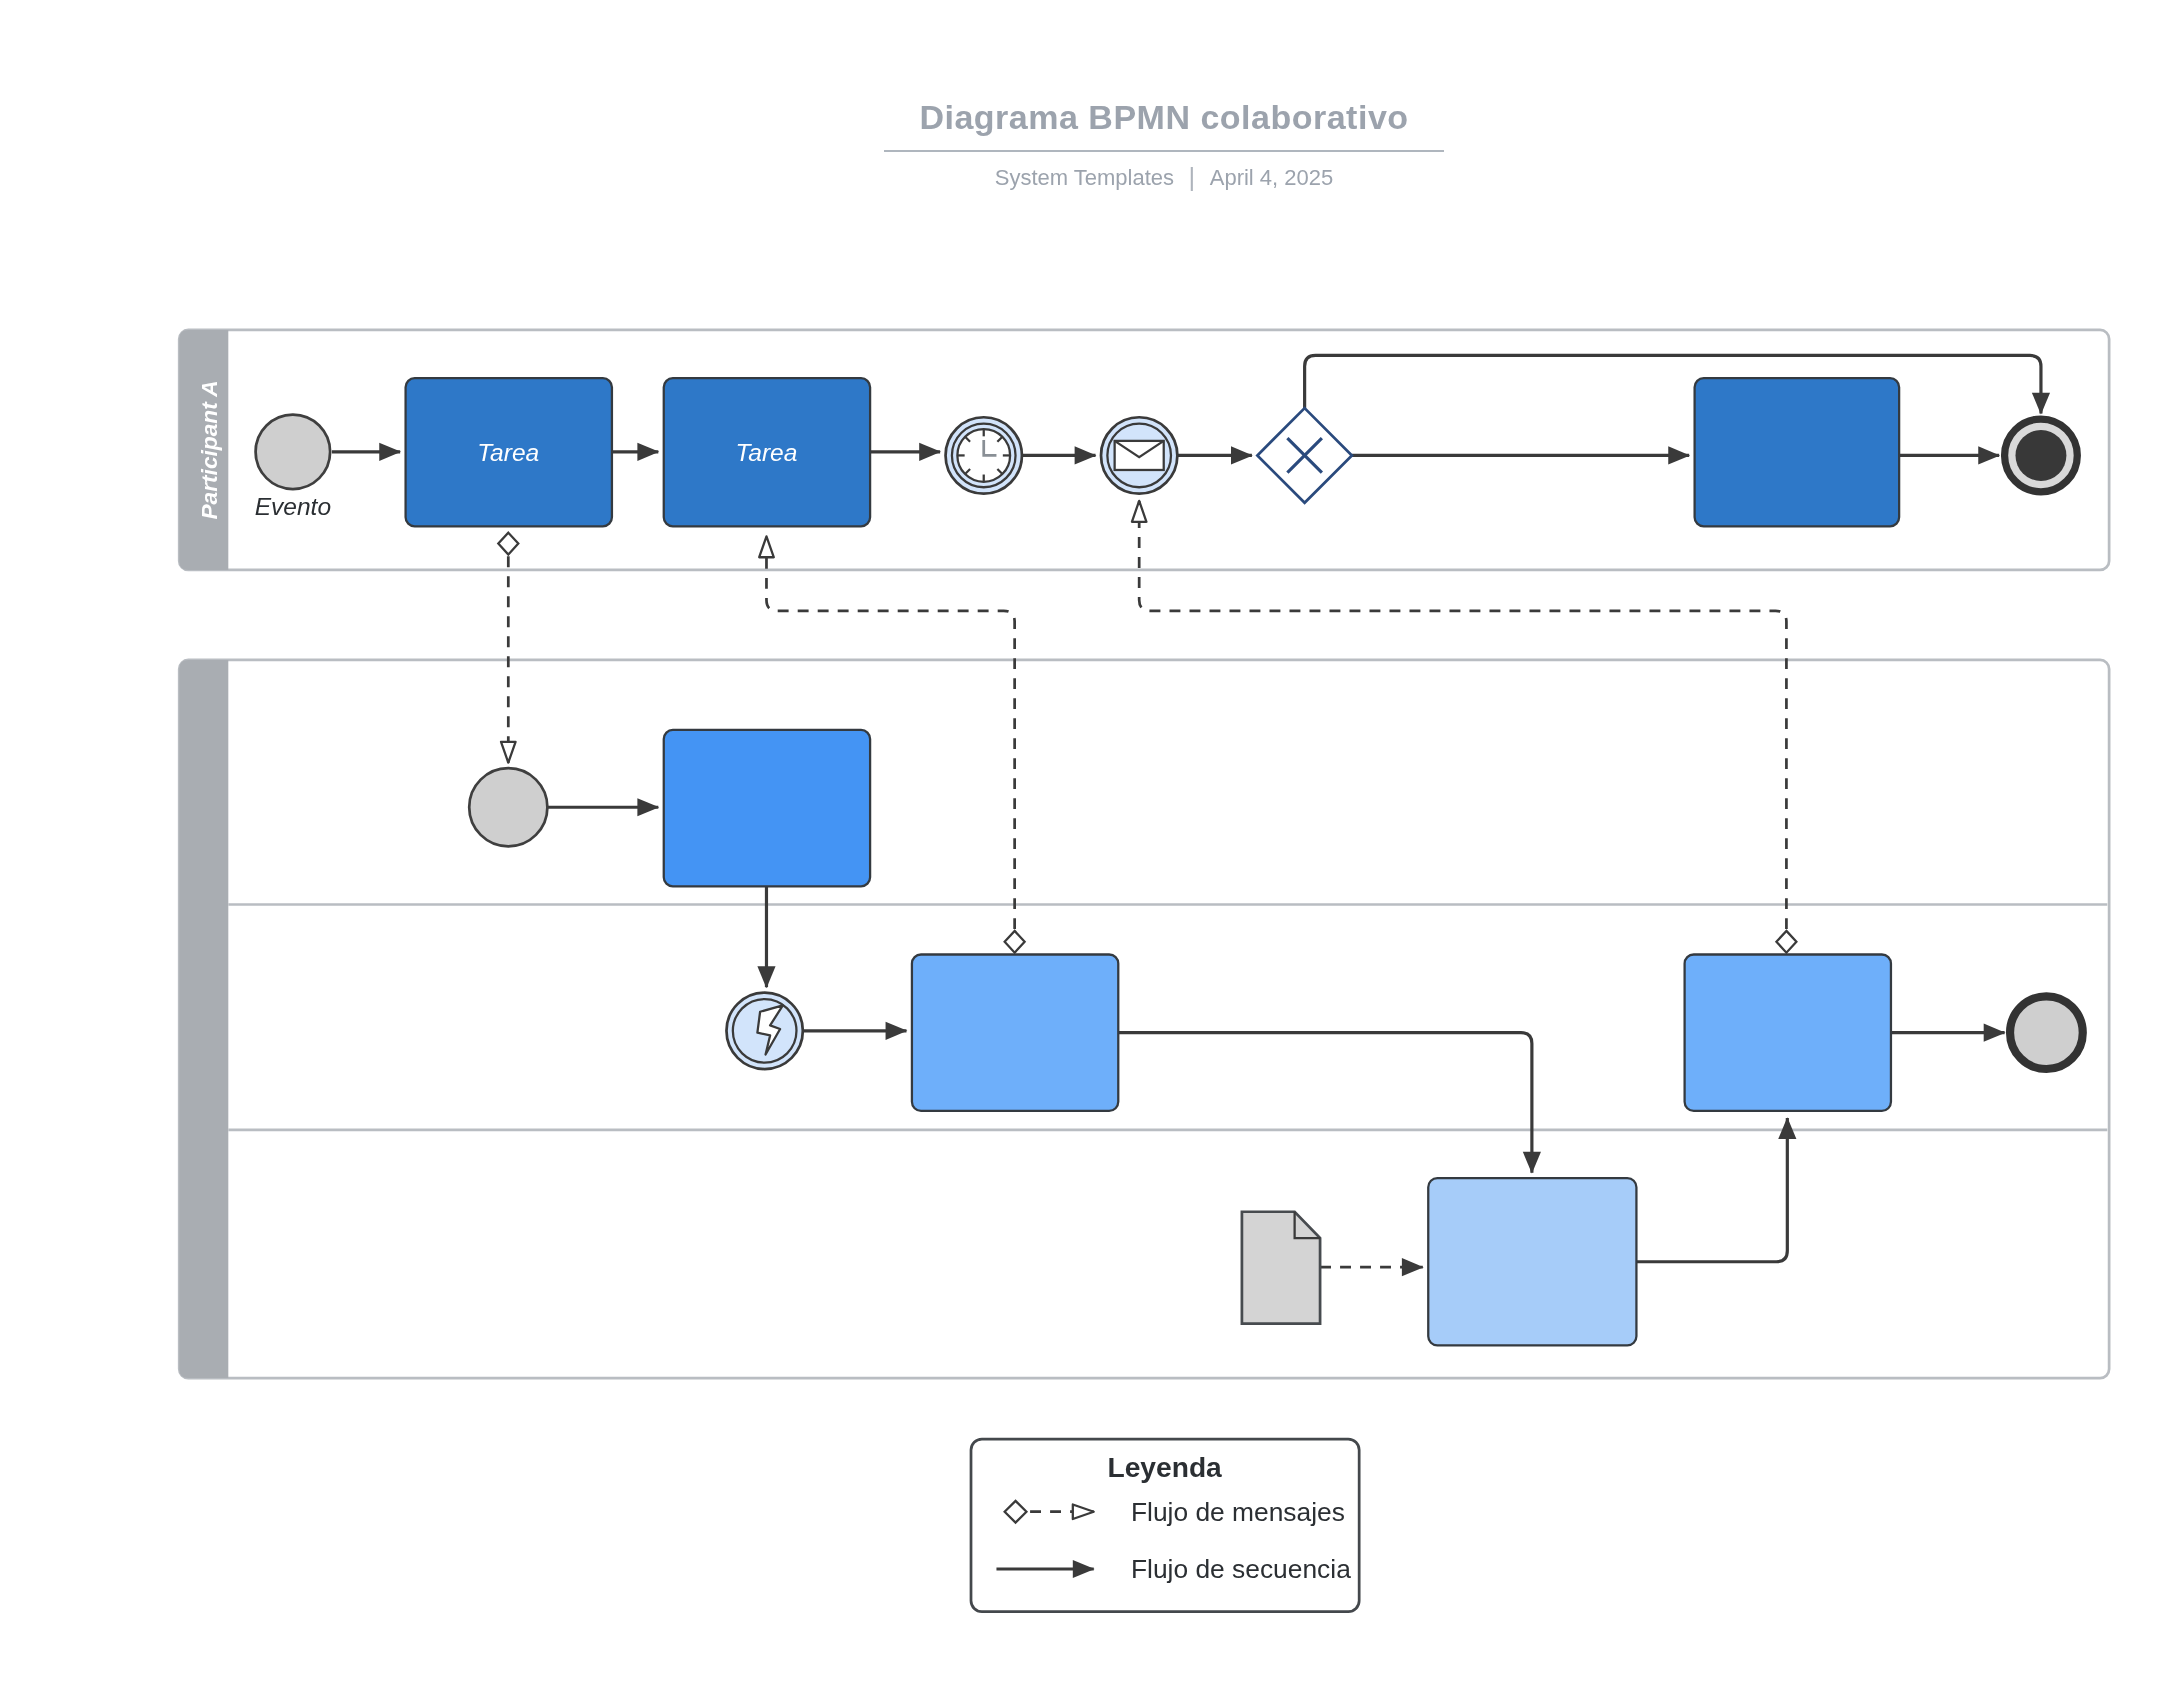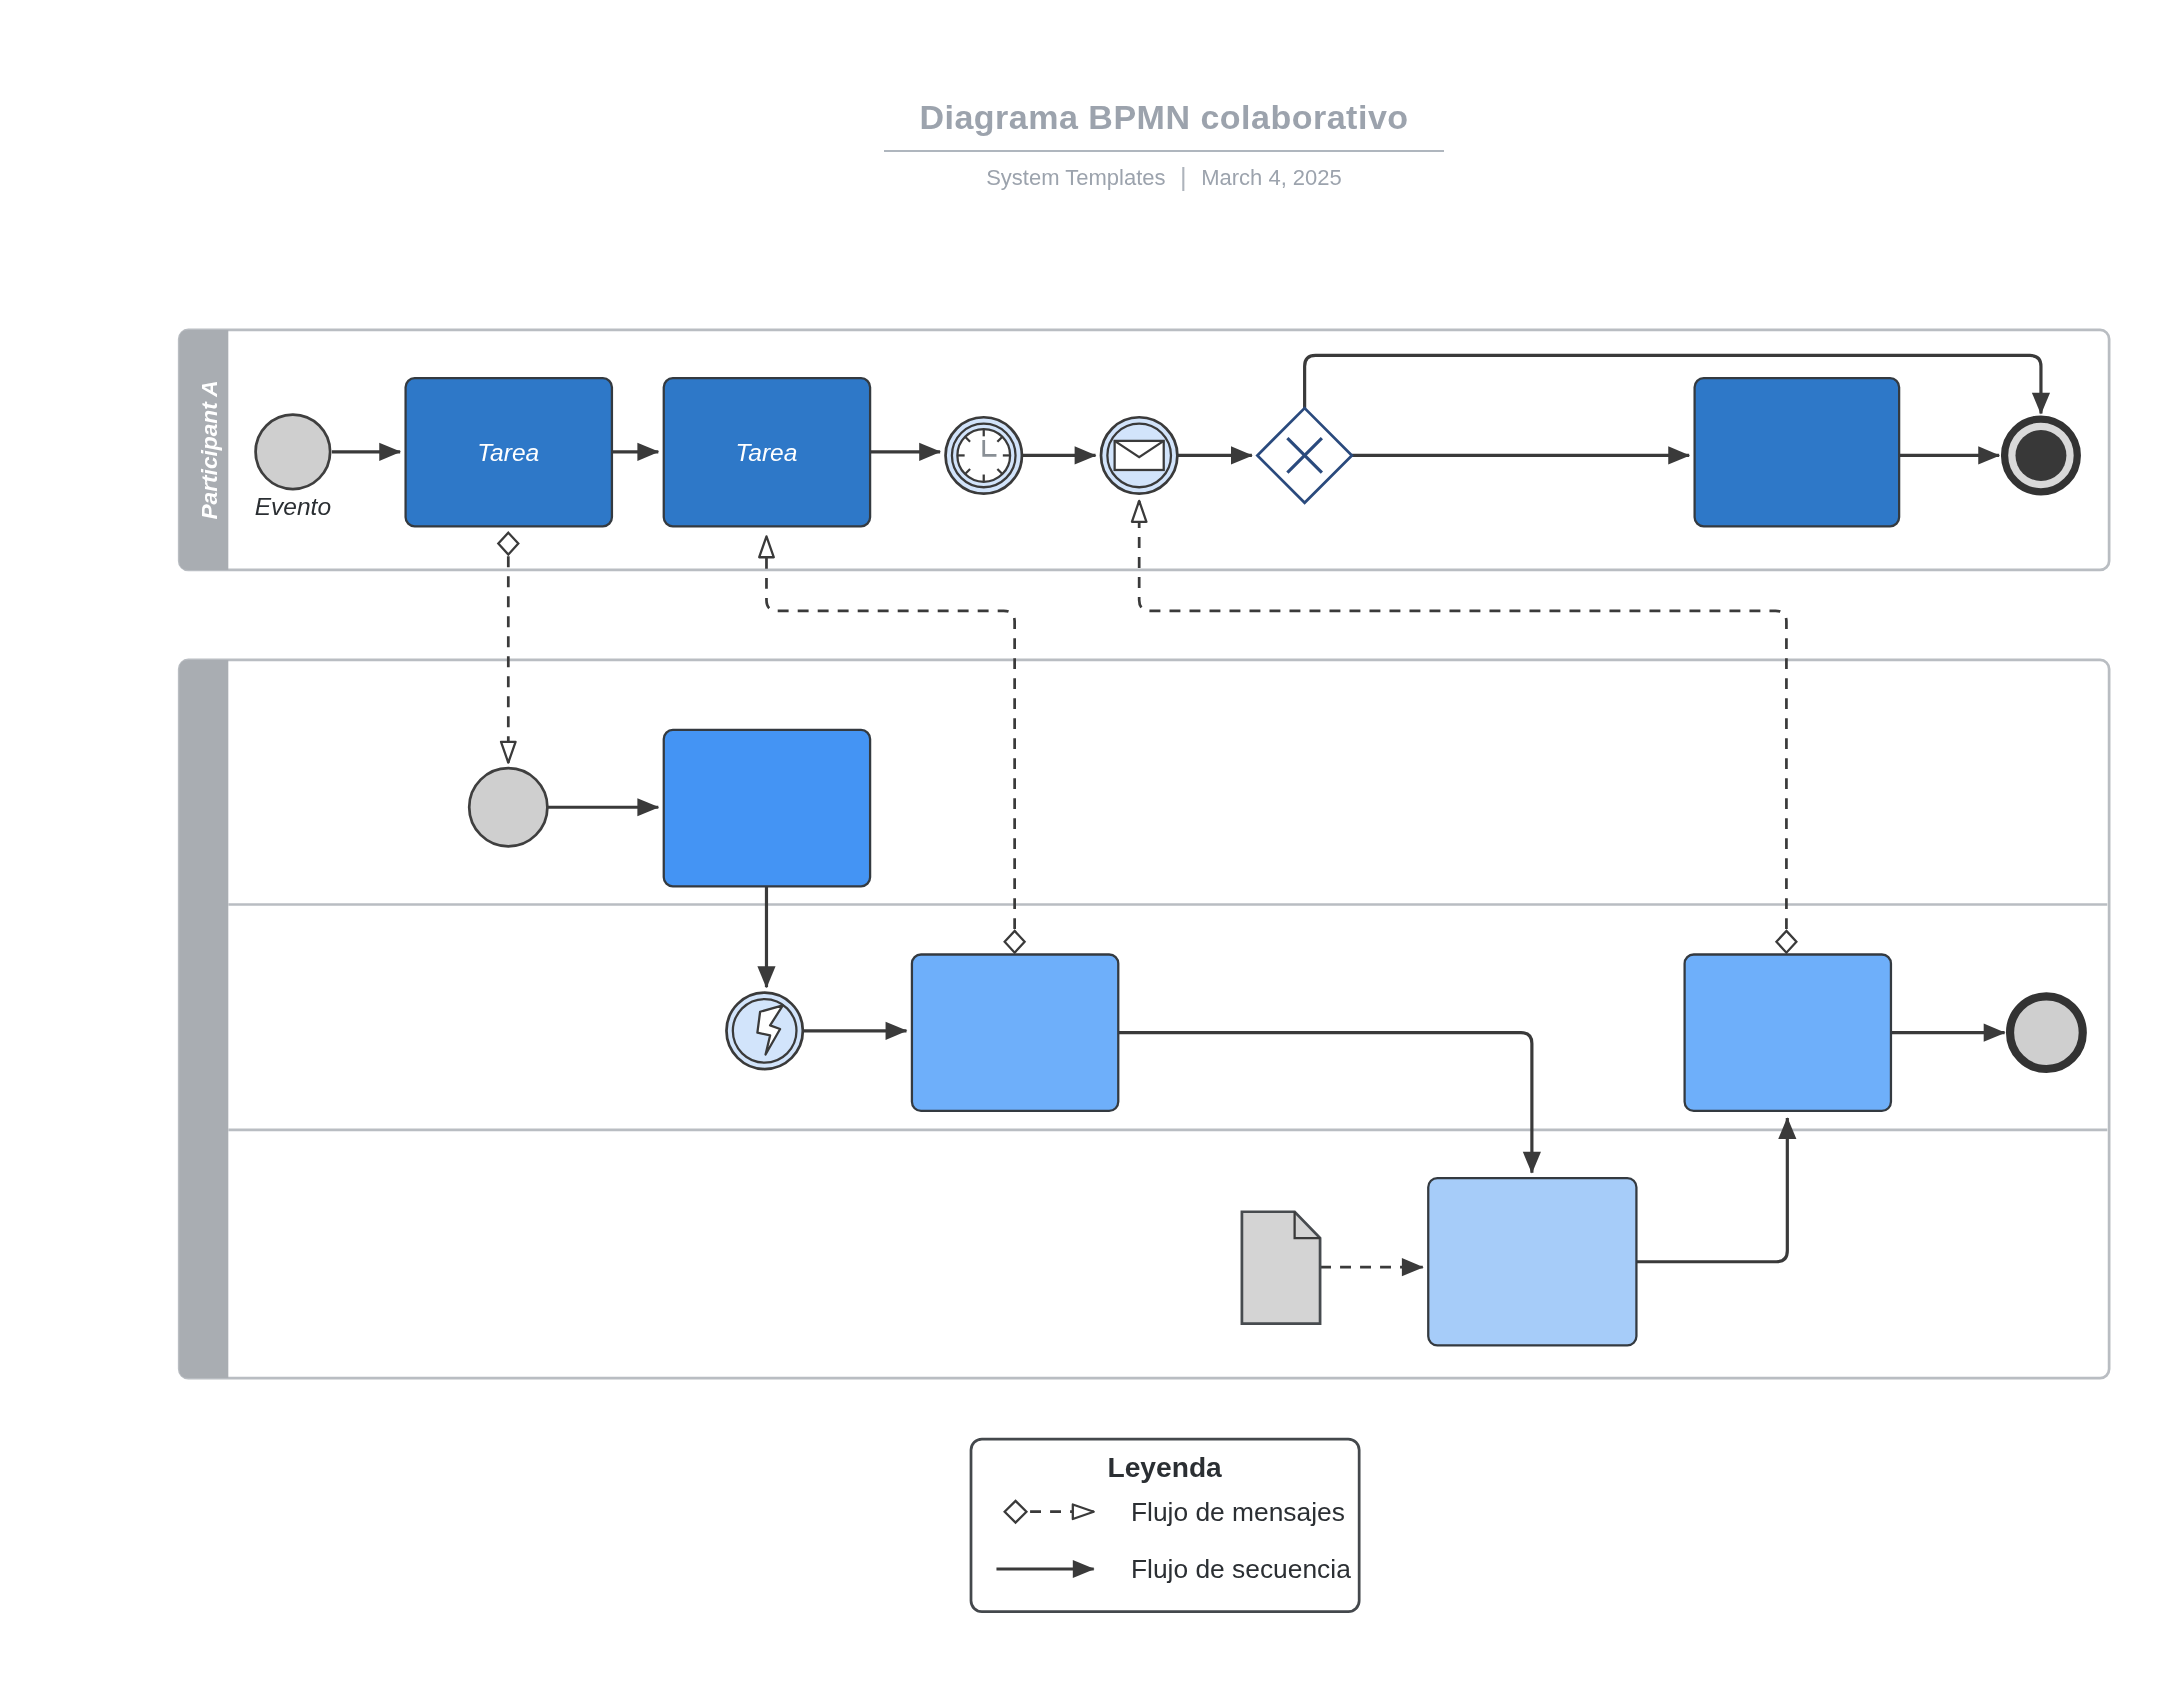--- a/index.html
+++ b/index.html
@@ -62,21 +62,21 @@
 <body>
 
 <div class="canvas">
 
   <div class="doc-header">
     <div class="doc-title">Diagrama BPMN colaborativo</div>
     <div class="doc-rule"></div>
     <div class="doc-subtitle">
       <span>System Templates</span>
       <span class="doc-sep">|</span>
-      <span>March 4, 2025</span>
+      <span>April 4, 2025</span>
     </div>
   </div>
 
   <svg width="2182" height="1689" viewBox="0 0 2400 1858">
     <defs>
       <marker id="mArrow" markerUnits="userSpaceOnUse" markerWidth="28" markerHeight="24" refX="24" refY="12" orient="auto">
         <path d="M1,2 L25,12 L1,22 Z" fill="#3a3a3a"></path>
       </marker>
       <marker id="mOpen" markerUnits="userSpaceOnUse" markerWidth="30" markerHeight="26" refX="25" refY="13" orient="auto">
         <path d="M2,5 L25,13 L2,21 Z" fill="#ffffff" stroke="#3a3a3a" stroke-width="2.5" stroke-linejoin="round"></path>

